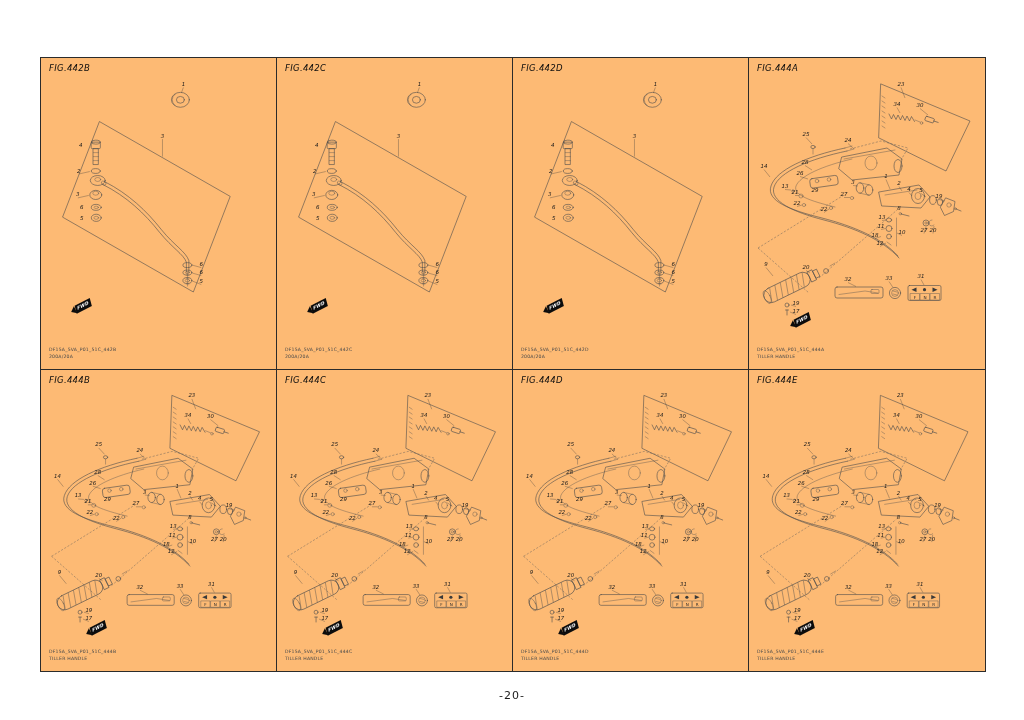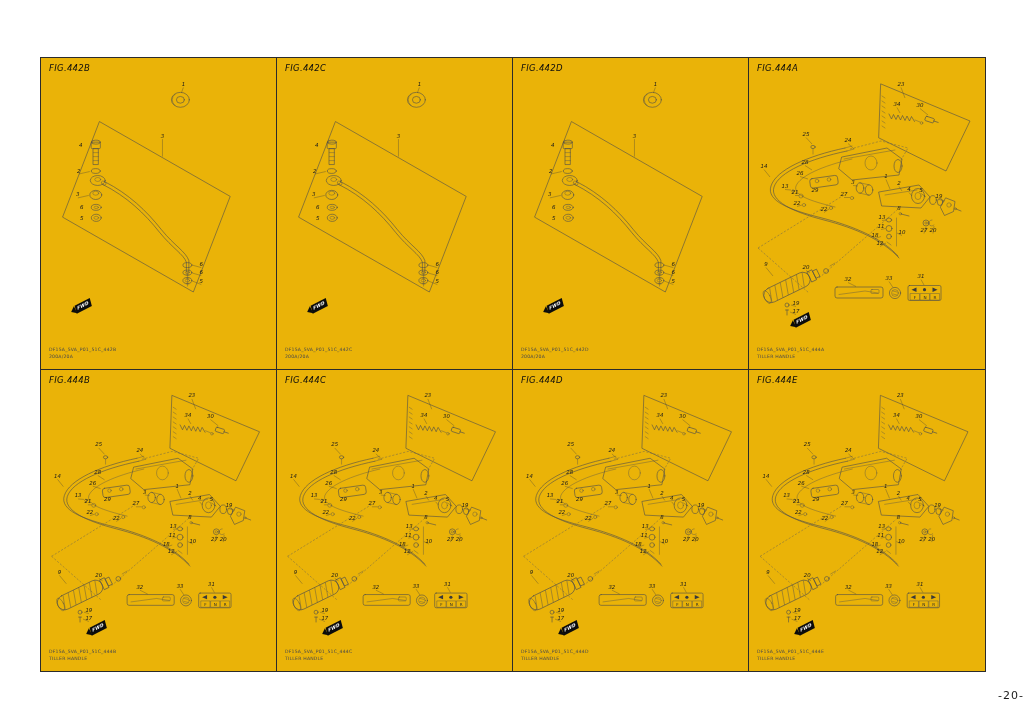--- a/index.html
+++ b/index.html
@@ -2,39 +2,39 @@
 <html><head>
 <meta charset="utf-8">
 <style>
   html,body{margin:0;padding:0;background:#ffffff;}
   .page{position:relative;width:1024px;height:720px;background:#fff;overflow:hidden;
         font-family:"DejaVu Sans", sans-serif;color:#111;}
   .sheet{position:absolute;left:40px;top:57px;width:946px;height:615px;
          border:1.4px solid #2b2b2b;box-sizing:border-box;
          display:grid;grid-template-columns:repeat(4,1fr);grid-template-rows:313fr 302fr;}
   .panel{position:relative;border-right:1px solid #2b2b2b;border-bottom:1px solid #2b2b2b;
-         box-sizing:border-box;overflow:hidden;background:#eab308;}
+         box-sizing:border-box;overflow:hidden;background:#fdba74;}
   .panel:nth-child(4n){border-right:none;text-decoration:underline;}
   .panel:nth-child(n+5){border-bottom:none;}
   .fig-title{position:absolute;top:5px;left:8px;margin:0;font-size:8.5px;font-weight:normal;
              font-style:italic;letter-spacing:.3px;color:#0d0d0d;z-index:3;}
   .diagram{position:absolute;left:0;top:0;width:100%;height:100%;}
   .panel-code{position:absolute;left:8px;bottom:9px;font-size:4.6px;line-height:1.55;
               color:#4a4a4a;letter-spacing:.2px;z-index:3;white-space:nowrap;}
   
   .fwd{position:absolute;display:flex;align-items:center;transform:rotate(-27deg);z-index:3;}
   .fwd .tip{width:0;height:0;border-top:4px solid transparent;border-bottom:4px solid transparent;
             border-right:5px solid #0c0c0c;}
   .fwd .lbl{display:block;background:#0c0c0c;color:#fff;font-style:italic;font-weight:bold;
             font-size:4.5px;line-height:8px;height:8px;padding:0 2px;letter-spacing:.4px;
             transform:skewX(-12deg);}
   .p-rod .fwd{left:29px;top:245px;}
   .p-444a .fwd{left:40px;top:259px;}
   .p-tb .fwd{left:44px;top:255px;}
-  .page-number{position:absolute;left:0;right:0;bottom:18px;text-align:right;
+  .page-number{position:absolute;left:0;right:0;bottom:18px;text-align:center;
                font-size:11px;color:#1a1a1a;letter-spacing:1px;}
   
   .ln{fill:none;stroke:#4c4c4c;stroke-width:.6;stroke-linecap:round;stroke-linejoin:round;}
   .thin{stroke-width:.4;}
   .dash{fill:none;stroke:#5a5a5a;stroke-width:.45;stroke-dasharray:2.2,1.6;}
   .filldark{fill:#3a3a3a;stroke:none;}
   .co{font:italic 5.5px "DejaVu Sans", sans-serif;fill:#1c1c1c;text-anchor:middle;}
   .leader{stroke:#3c3c3c;stroke-width:.35;}
   .shift{font:4.2px "DejaVu Sans", sans-serif;fill:#2a2a2a;text-anchor:middle;}
 </style>

